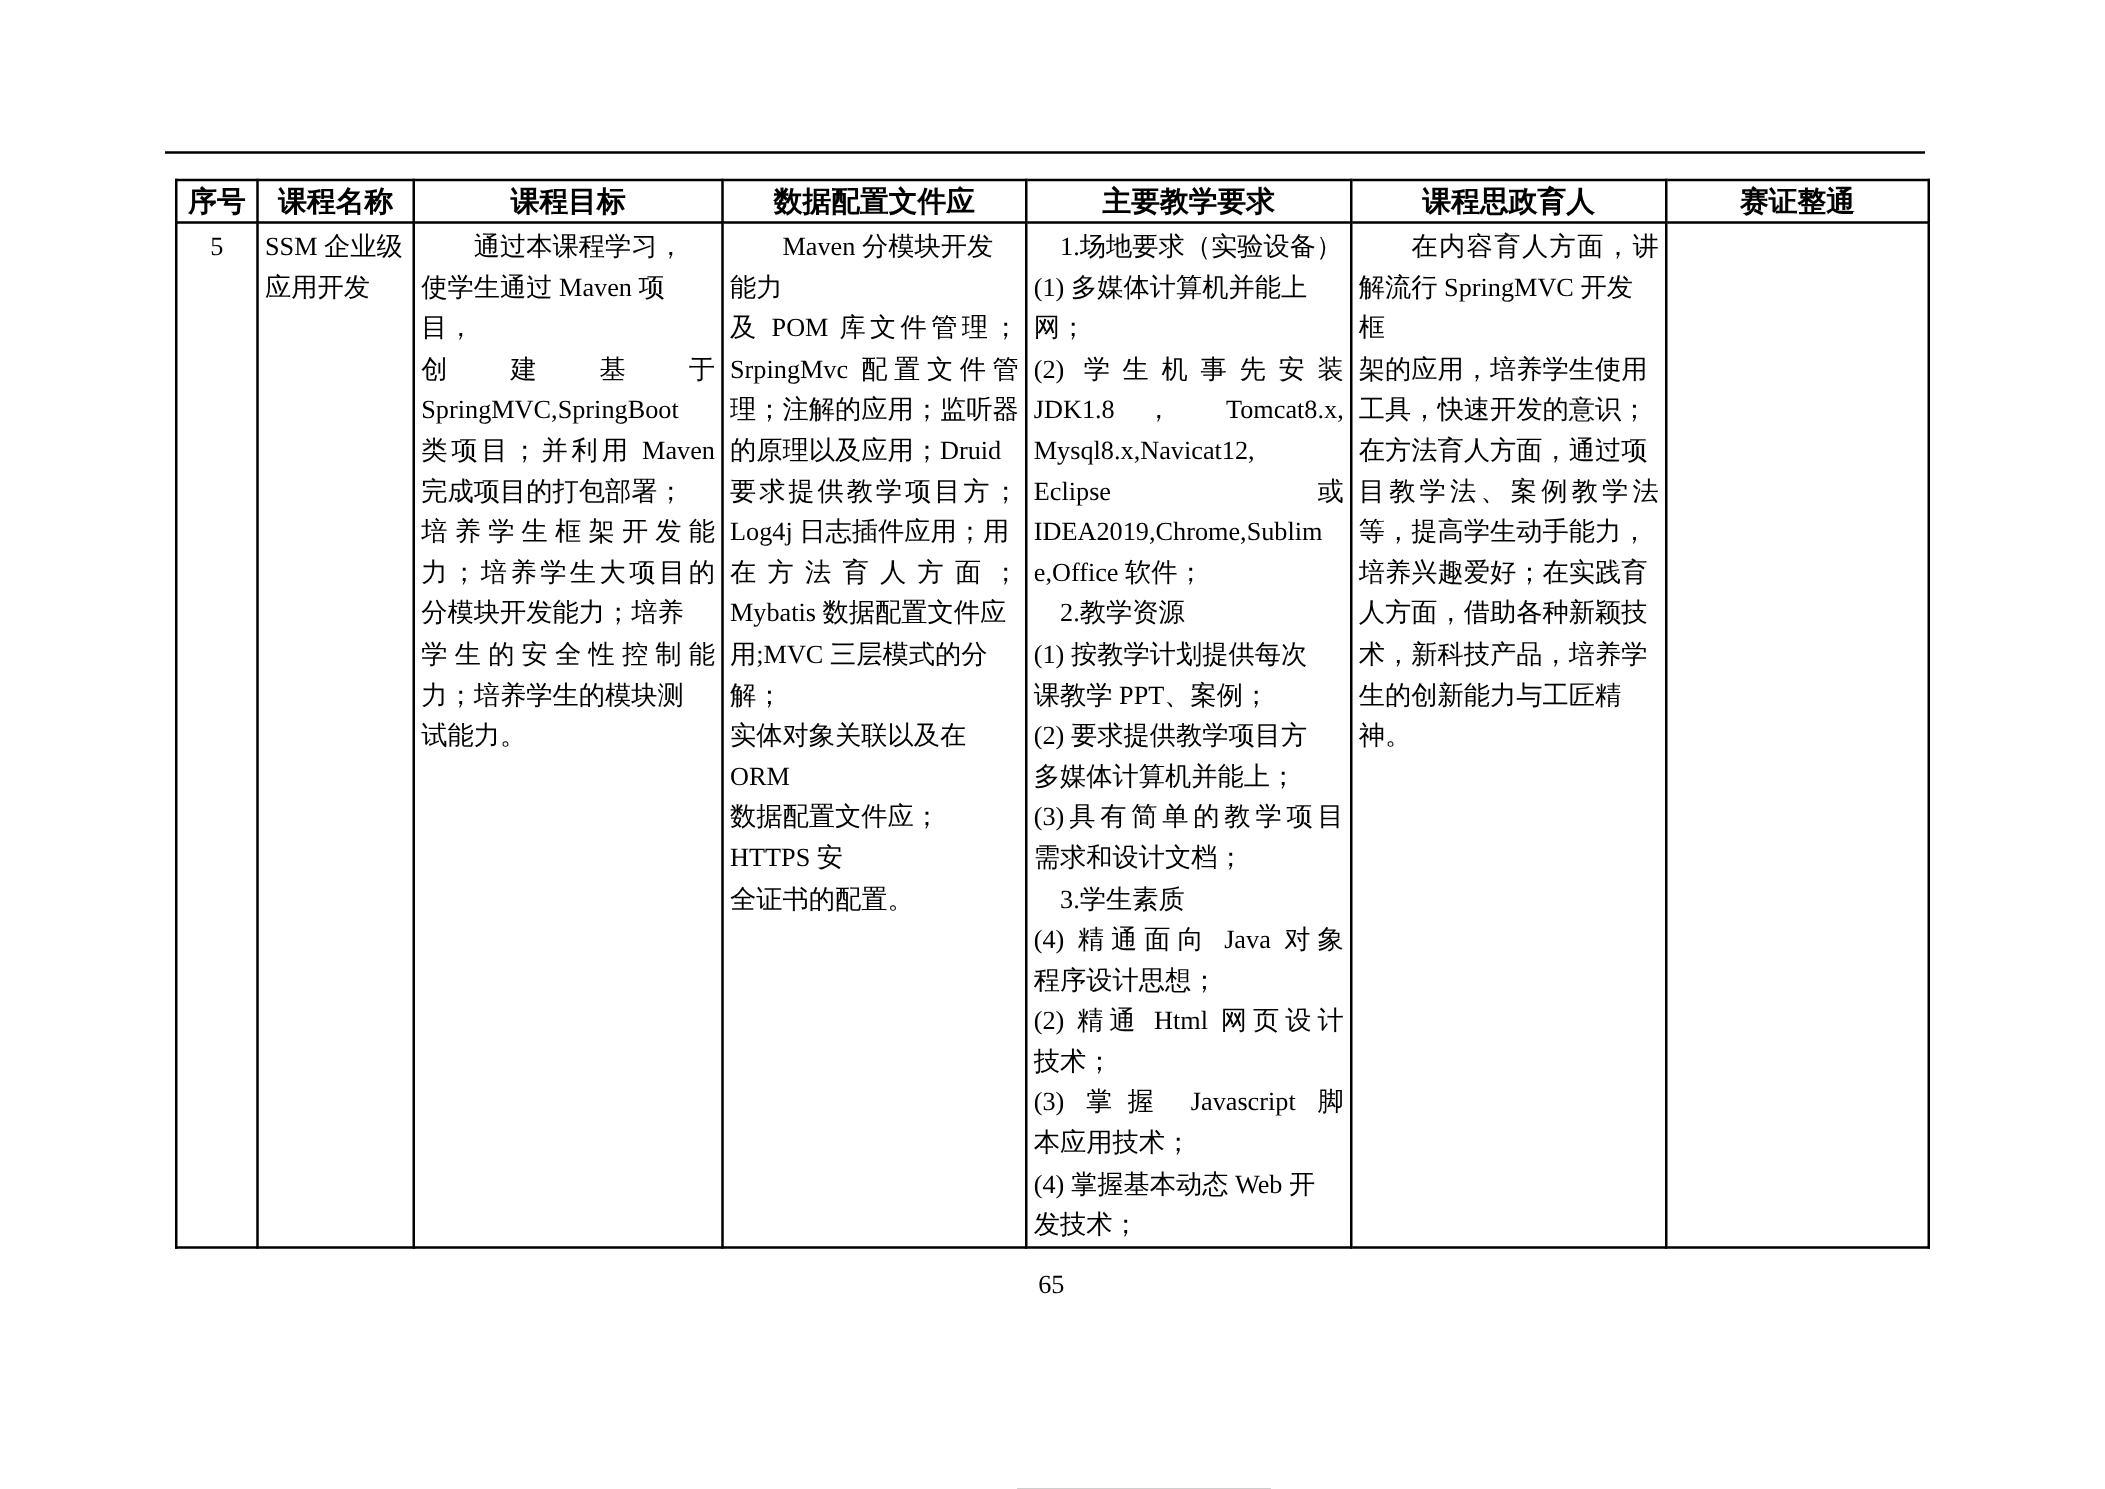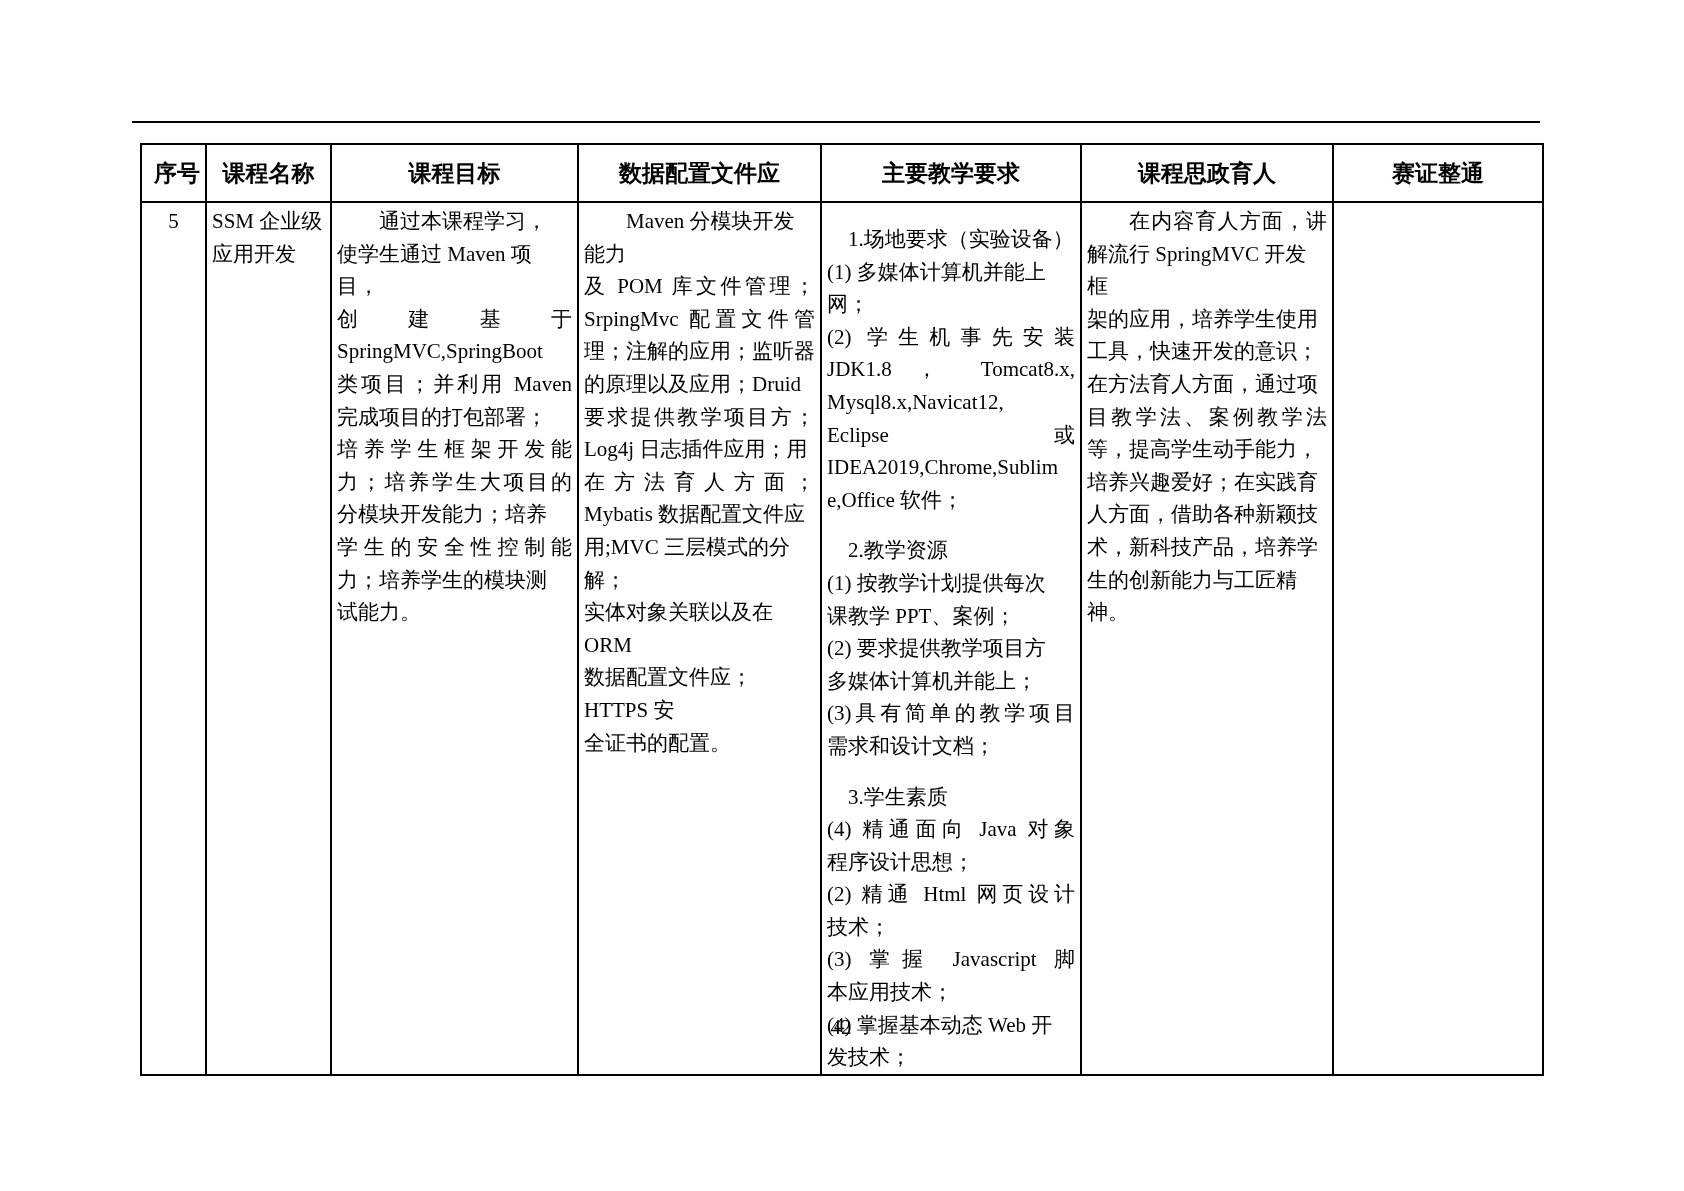--- a/index.html
+++ b/index.html
@@ -17,21 +17,21 @@
   }
   table.course-table{
     position:absolute;left:140px;top:143px;
     width:1402px;
     border-collapse:collapse;
     table-layout:fixed;
   }
   table.course-table th,
   table.course-table td{
     border:2px solid #000;
-    padding:12px;
+    padding:0;
     vertical-align:top;
     overflow:hidden;
   }
   table.course-table th{
     height:32px;
     font-family:"Liberation Sans","DejaVu Sans",sans-serif;
     font-weight:700;
     font-size:23px;
     line-height:32px;
     text-align:center;
@@ -44,21 +44,21 @@
   .ln{
     font-size:21px;
     line-height:32.6px;
     text-align:left;
     white-space:normal;
   }
   .ln.j{
     text-align:justify;
     text-align-last:justify;
   }
-  .ln.i1{ text-indent:21px;margin-top:18px; }
+  .ln.i1{ text-indent:21px; }
   .ln.i2{ text-indent:42px; }
   .ln.ctr{ text-align:center; }
   .page-number{
     position:absolute;left:140px;top:1014px;
     width:1402px;
     text-align:center;
     font-size:21px;
     line-height:26px;
   }
 </style>
@@ -167,15 +167,15 @@
             <div class="ln">人方面，借助各种新颖技</div>
             <div class="ln">术，新科技产品，培养学</div>
             <div class="ln">生的创新能力与工匠精</div>
             <div class="ln">神。</div>
           </td>
         <td></td>
       </tr>
     </tbody>
   </table>
 
-  <div class="page-number">42</div>
+  <div class="page-number">65</div>
 
 </div>
 
 </body></html>

